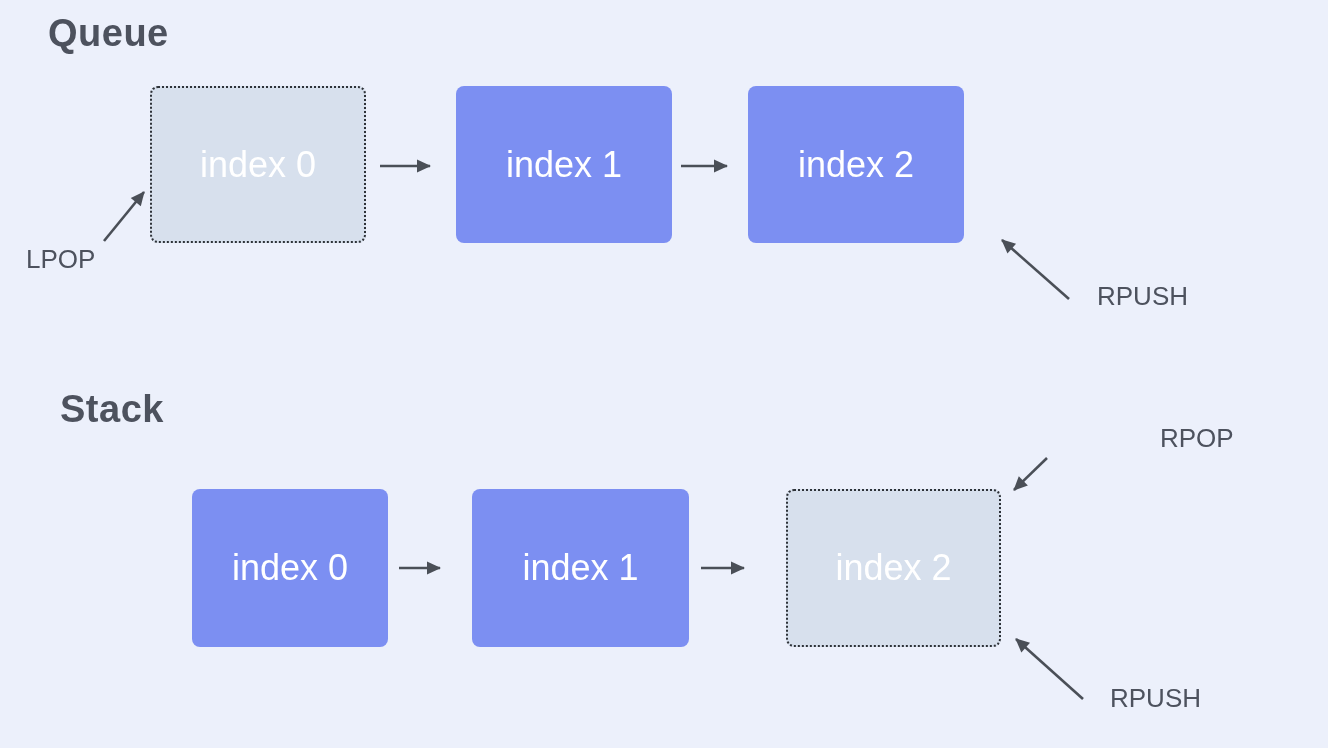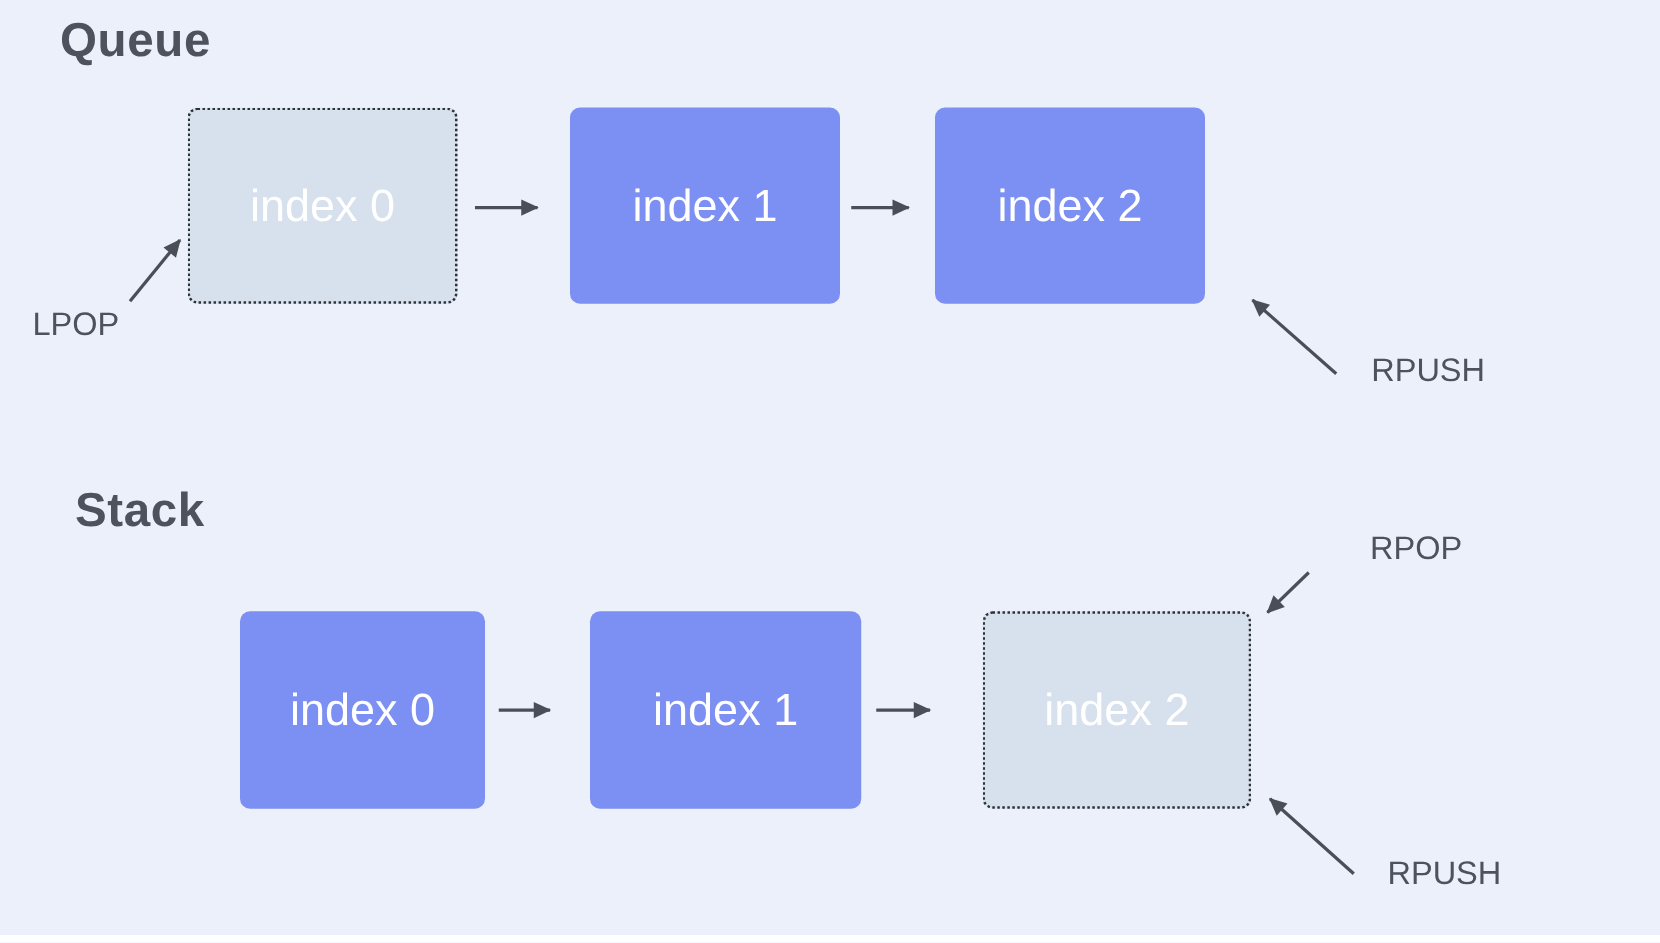--- a/index.html
+++ b/index.html
@@ -96,21 +96,21 @@
   <div class="node" style="left:192px; top:489px; width:196px; height:158px;">
     <span class="node-label">index 0</span>
   </div>
   <div class="node" style="left:472px; top:489px; width:217px; height:158px;">
     <span class="node-label">index 1</span>
   </div>
   <div class="node ghost" style="left:786px; top:489px; width:215px; height:158px;">
     <span class="node-label">index 2</span>
   </div>
 
-  <div class="op-label" style="left:1096px; top:425px;">RPOP</div>
+  <div class="op-label" style="left:1160px; top:425px;">RPOP</div>
   <div class="op-label" style="left:1110px; top:685px;">RPUSH</div>
 
   <svg class="arrows-overlay" viewBox="0 0 1328 754" xmlns="http://www.w3.org/2000/svg">
     <defs>
       <marker id="ah" markerUnits="userSpaceOnUse" markerWidth="16" markerHeight="14" refX="14" refY="7" orient="auto">
         <path d="M1,0.5 L15,7 L1,13.5 z"></path>
       </marker>
     </defs>
     <line x1="380" y1="166" x2="430" y2="166" marker-end="url(#ah)"></line>
     <line x1="681" y1="166" x2="727" y2="166" marker-end="url(#ah)"></line>

